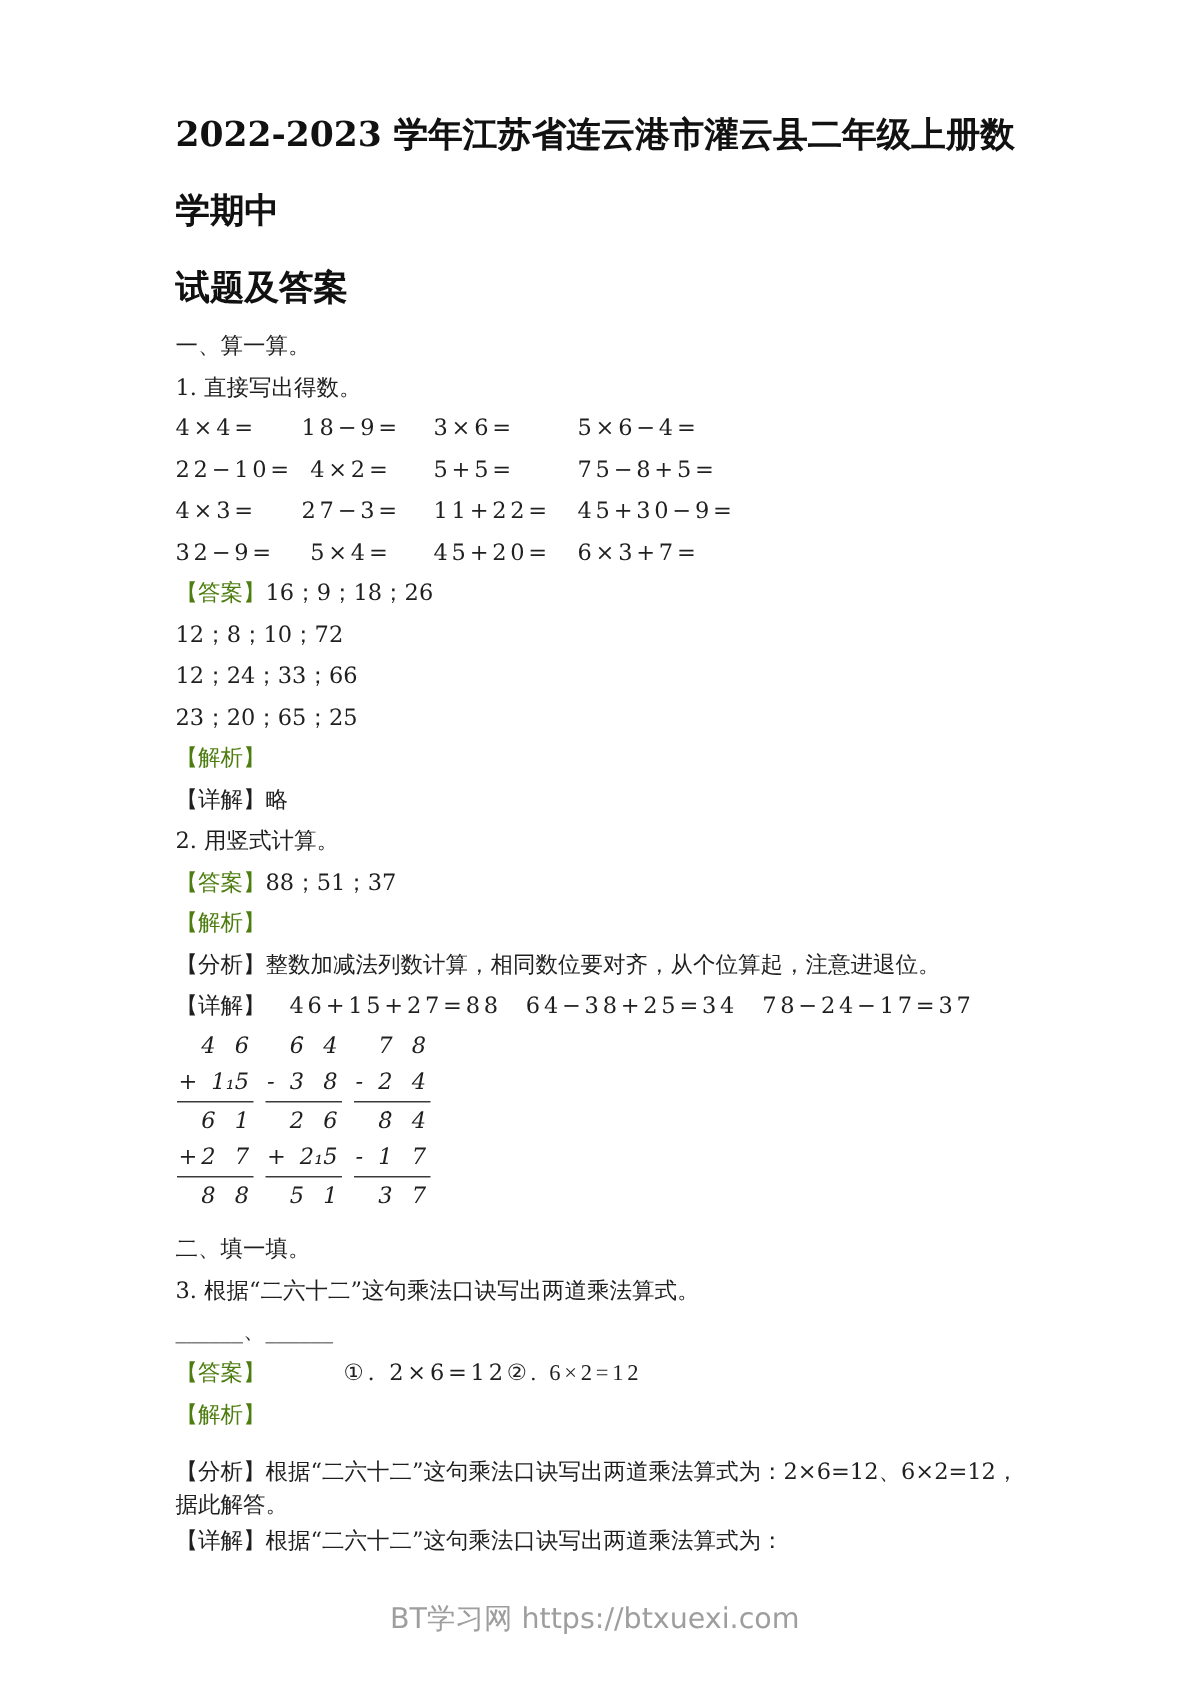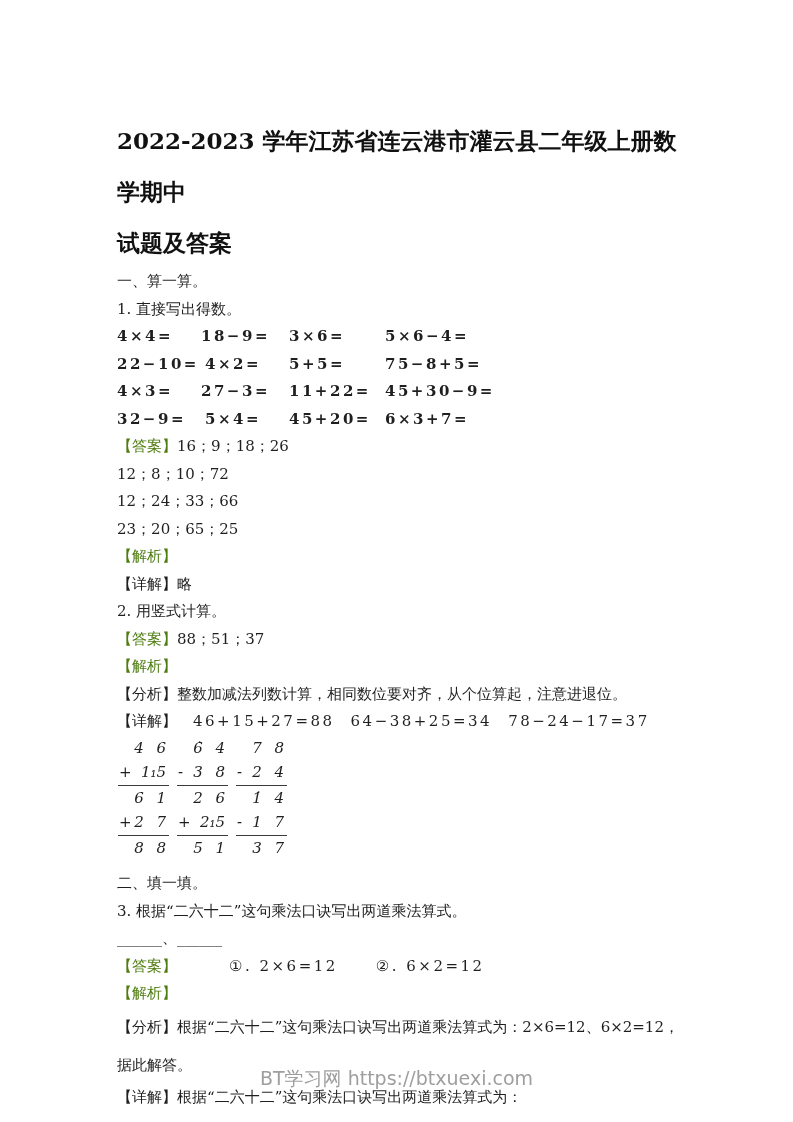--- a/index.html
+++ b/index.html
@@ -1,33 +1,33 @@
 <!DOCTYPE html>
 <html><head>
 <meta charset="utf-8">
 <style>
   html,body{margin:0;padding:0;}
   body{
     width:793px;height:1122px;background:#ffffff;position:relative;overflow:hidden;
     font-family:"DejaVu Serif","Liberation Serif",serif;color:#1f1f1f;
   }
-  .doc{padding:115px 114px 0 117px;font-size:15px;}
+  .doc{padding:64px 114px 0 117px;font-size:15px;}
   .title{font-size:23px;font-weight:700;line-height:51px;color:#111;}
   .ln{line-height:27.5px;white-space:nowrap;}
-  .wrapln{line-height:38px;}
+  .wrapln{line-height:22px;margin-top:12px;}
   .eq{letter-spacing:2.5px;}
   .eq-grid{display:grid;grid-template-columns:84px 60px 124px auto;}
-  .eq-grid .cell{line-height:27.5px;white-space:nowrap;font-weight:bold;}
+  .eq-grid .cell{line-height:27.5px;white-space:nowrap;}
   .eq-grid .c1{text-align:right;}
   .eq-grid .c2{padding-left:28px;}
   .blue{color:#4d7c0f;}
   .q2-eqs span{margin-right:40px;}
   .detail-eqs span{margin-right:16px;}
   .ans3 .item1{margin-left:52px;}
-  .ans3 .item2{margin-left:38px;}
+  .ans3 .item2{font-family:Liberation Serif, serif;}
   
   .vcalc{display:flex;margin:0 0 10px 1px;font-style:italic;}
   .vc-col{width:51px;margin-right:8px;}
   .vc-row{position:relative;height:24.5px;line-height:24.5px;}
   .vc-row.rule{border-bottom:1.4px solid #3a3a3a;}
   .vc-op{position:absolute;left:1px;bottom:0;}
   .vc-val{display:block;text-align:right;padding-right:3px;word-spacing:8px;}
   .footer{
     position:absolute;left:0;right:0;top:1066px;text-align:center;
     font-family:"DejaVu Sans","Liberation Sans",sans-serif;font-size:19px;color:#9e9e9e;
@@ -129,21 +129,21 @@
       <div class="vc-row">
           <span class="vc-op"></span>
           <span class="vc-val">7 8</span>
         </div>
       <div class="vc-row rule">
           <span class="vc-op">-</span>
           <span class="vc-val">2 4</span>
         </div>
       <div class="vc-row">
           <span class="vc-op"></span>
-          <span class="vc-val">1̇ 4</span>
+          <span class="vc-val">8̇ 4</span>
         </div>
       <div class="vc-row rule">
           <span class="vc-op">-</span>
           <span class="vc-val">1 7</span>
         </div>
       <div class="vc-row">
           <span class="vc-op"></span>
           <span class="vc-val">3 7</span>
         </div>
     </div>

